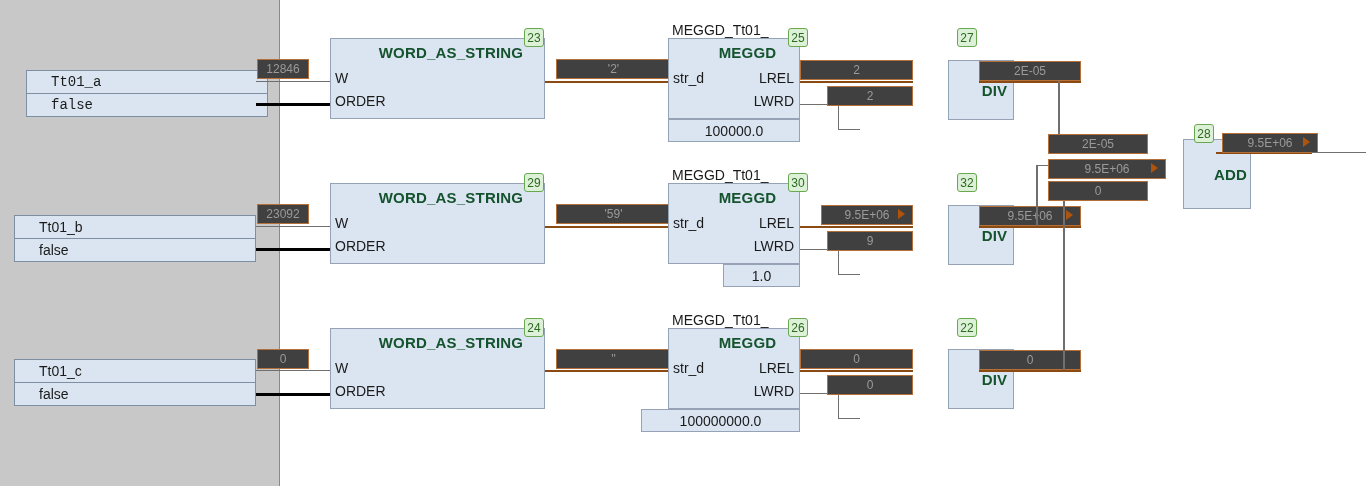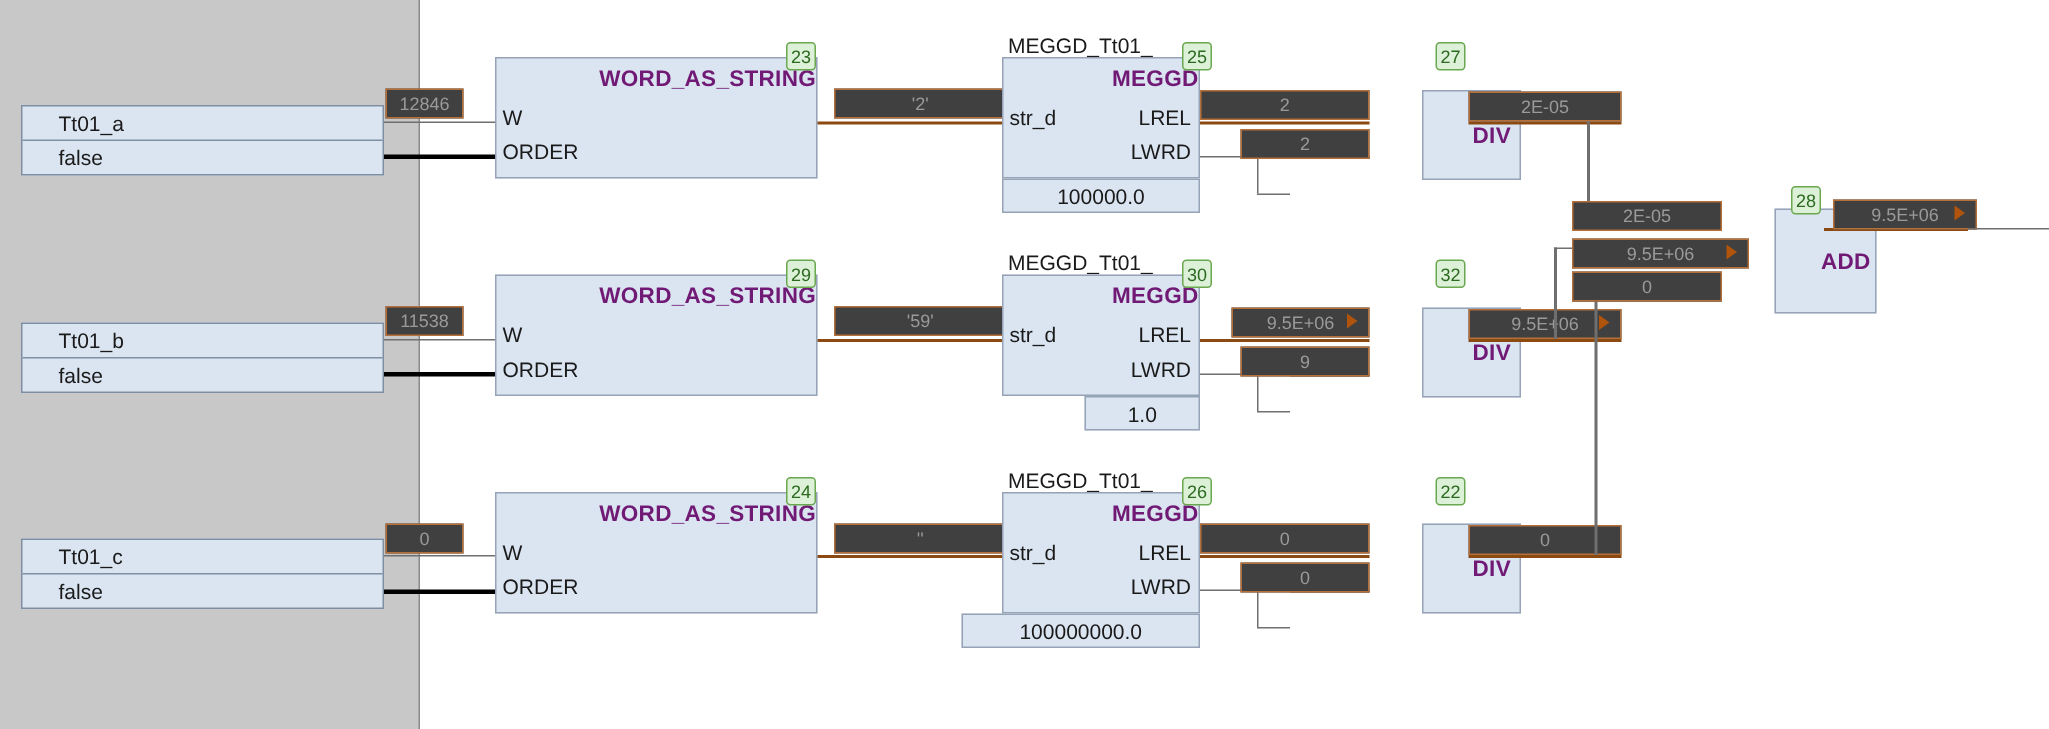--- a/index.html
+++ b/index.html
@@ -15,21 +15,21 @@
   
   .varbox{position:absolute;background:#dbe5f1;border:1px solid #7f8fa3;
           box-sizing:border-box;}
   .varbox .row{height:23px;line-height:23px;padding-left:24px;
                font-size:14px;color:#1a1a1a;box-sizing:border-box;}
   .varbox .row.top{border-bottom:1px solid #7f8fa3;}
 
   
   .fb{position:absolute;background:#dbe5f1;border:1px solid #96a2b5;
       box-sizing:border-box;}
-  .fb .title{text-align:right;font-weight:bold;font-size:15px;color:#701a75;
+  .fb .title{text-align:center;font-weight:bold;font-size:15px;color:#14532d;
              padding-top:5px;letter-spacing:.2px;padding-left:27px;}
   .fb .pin{position:absolute;font-size:14px;color:#1a1a1a;}
   .fb .pin.l{left:4px;}
   .fb .pin.r{right:5px;}
 
   
   .fb.op{display:flex;align-items:center;justify-content:center;margin-left:35px;}
   .fb.op .title{padding-top:0;font-size:15px;}
 
   
@@ -63,21 +63,21 @@
   .w.orange.h{height:2px;}
   .w.gray2{background:#6f6f6f;width:2px;}
 </style>
 </head>
 <body>
 
 <div id="canvas">
 
   <div class="gutter"></div>
 
-  <div class="varbox" style="left:14px;top:70px;width:242px;height:47px;">
+  <div class="varbox" style="left:26px;top:70px;width:242px;height:47px;font-family:Liberation Mono, monospace;">
     <div class="row top">Tt01_a</div>
     <div class="row">false</div>
   </div>
 
   <div class="w h" style="left:256px;top:81px;width:74px;"></div>
   <div class="w thick" style="left:256px;top:103px;width:74px;"></div>
 
   <div class="chip" style="left:257px;top:59px;width:52px;">12846</div>
 
   <div class="fb" style="left:330px;top:38px;width:215px;height:81px;">
@@ -121,21 +121,21 @@
   <div class="w gray2" style="left:1058px;top:81px;height:60px;"></div>
 
   <div class="varbox" style="left:14px;top:215px;width:242px;height:47px;">
     <div class="row top">Tt01_b</div>
     <div class="row">false</div>
   </div>
 
   <div class="w h" style="left:256px;top:226px;width:74px;"></div>
   <div class="w thick" style="left:256px;top:248px;width:74px;"></div>
 
-  <div class="chip" style="left:257px;top:204px;width:52px;">11538</div>
+  <div class="chip" style="left:257px;top:204px;width:52px;">23092</div>
 
   <div class="fb" style="left:330px;top:183px;width:215px;height:81px;">
     <div class="title">WORD_AS_STRING</div>
     <div class="pin l" style="top:31px;">W</div>
     <div class="pin l" style="top:54px;">ORDER</div>
   </div>
   <div class="badge" style="left:524px;top:173px;">29</div>
 
   <div class="w orange h" style="left:545px;top:226px;width:124px;"></div>
   <div class="chip" style="left:556px;top:204px;width:115px;">'59'</div>

